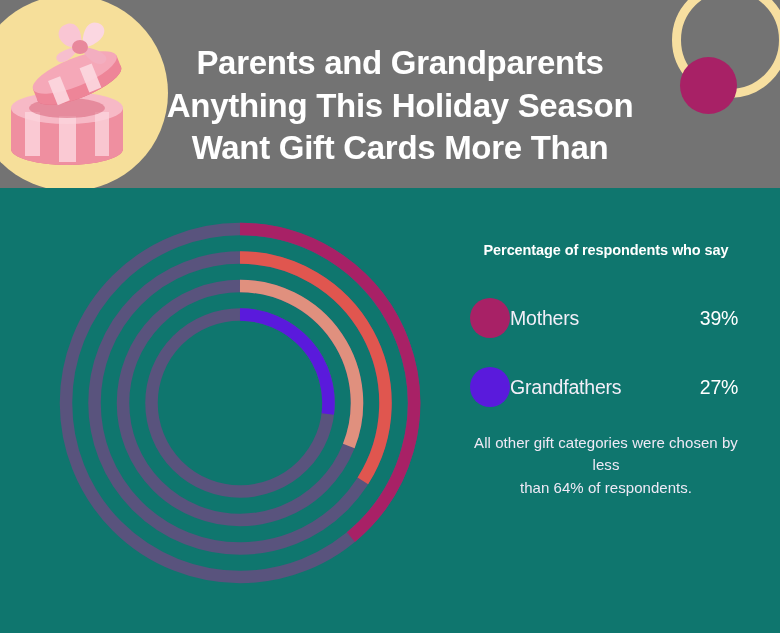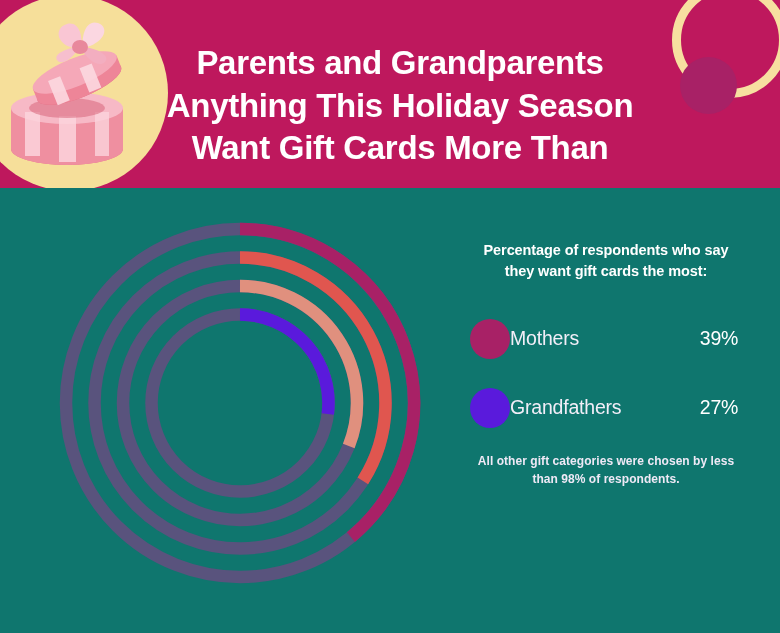--- a/index.html
+++ b/index.html
@@ -6,21 +6,21 @@
   body{
     width:780px;height:633px;overflow:hidden;
     font-family:"Liberation Sans","DejaVu Sans",sans-serif;
     background:#251a4d;
   }
   .page{position:relative;width:780px;height:633px;overflow:hidden;}
 
   
   .header{
     position:absolute;left:0;top:0;width:780px;height:188px;
-    background:#be185d;overflow:hidden;
+    background:#737373;overflow:hidden;
   }
   .hdr-yellow-circle{
     position:absolute;left:-28px;top:-5px;width:196px;height:196px;
     border-radius:50%;background:#f6df9a;
   }
   .giftbox{position:absolute;left:5px;top:12px;width:140px;height:160px;}
   .hdr-ring{
     position:absolute;left:672px;top:-18px;width:116px;height:116px;
     border-radius:50%;border:9px solid #f7dfa0;box-sizing:border-box;
   }
@@ -64,21 +64,21 @@
   .legend-label{
     color:#f2eef8;font-size:19.5px;flex:1 1 auto;
     letter-spacing:-0.2px;
   }
   .legend-pct{
     color:#ffffff;font-size:19.5px;width:66px;text-align:center;
     letter-spacing:-0.2px;padding-right:10px;
   }
   .footnote{
     margin-top:10px;width:288px;text-align:center;
-    color:#efe9f6;font-size:12px;font-weight:bold;line-height:1.5;
+    color:#efe9f6;font-size:15px;font-weight:normal;line-height:1.5;
     letter-spacing:0.05px;
   }
   .footnote span{display:block;}
 </style>
 </head>
 <body>
 
 <div class="page">
 
   <div class="header">
@@ -140,21 +140,20 @@
               <path d="M 0 -88.5 A 88.5 88.5 0 0 1 87.80 11.09" fill="none" stroke="#5a1adc" stroke-width="12.5" stroke-linecap="butt"></path>
             </g>
         </g>
       </svg>
     </div>
 
     <div class="legend">
 
       <div class="legend-title">
         <span>Percentage of respondents who say</span>
-        <span>they want gift cards the most:</span>
       </div>
 
       <div class="legend-rows">
 
         <div class="legend-row">
           <span class="legend-dot" style="background:#a82166"></span>
           <span class="legend-label">Mothers</span>
           <span class="legend-pct">39%</span>
         </div>
 
@@ -163,18 +162,18 @@
         <div class="legend-row">
           <span class="legend-dot" style="background:#5a1adc"></span>
           <span class="legend-label">Grandfathers</span>
           <span class="legend-pct">27%</span>
         </div>
 
       </div>
 
       <div class="footnote">
         <span>All other gift categories were chosen by less</span>
-        <span>than 98% of respondents.</span>
+        <span>than 64% of respondents.</span>
       </div>
 
     </div>
   </div>
 </div>
 
 </body></html>

